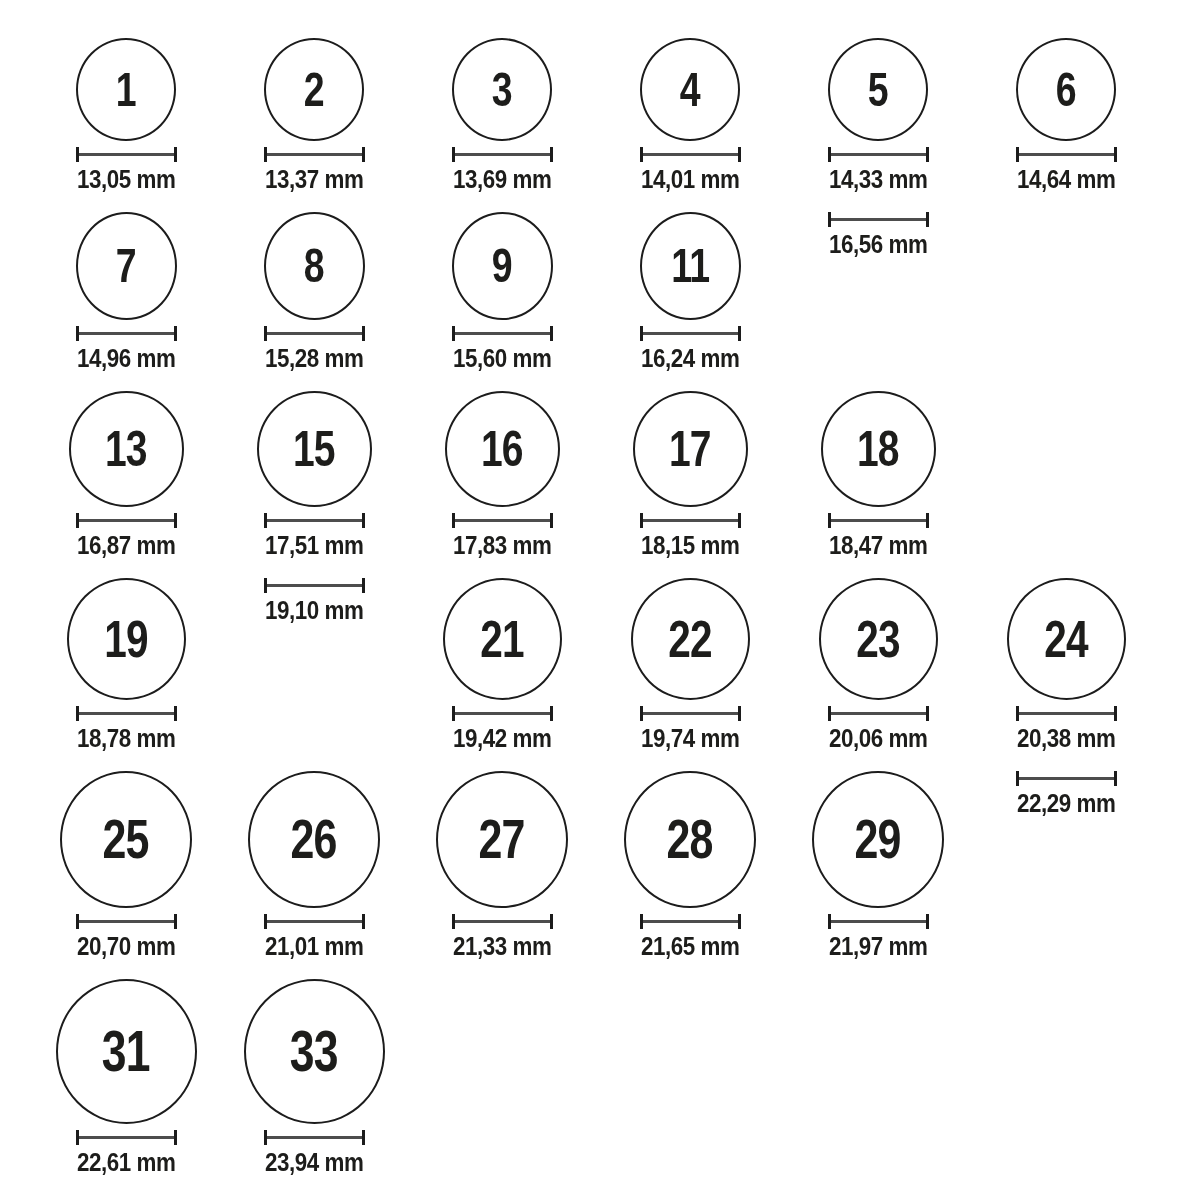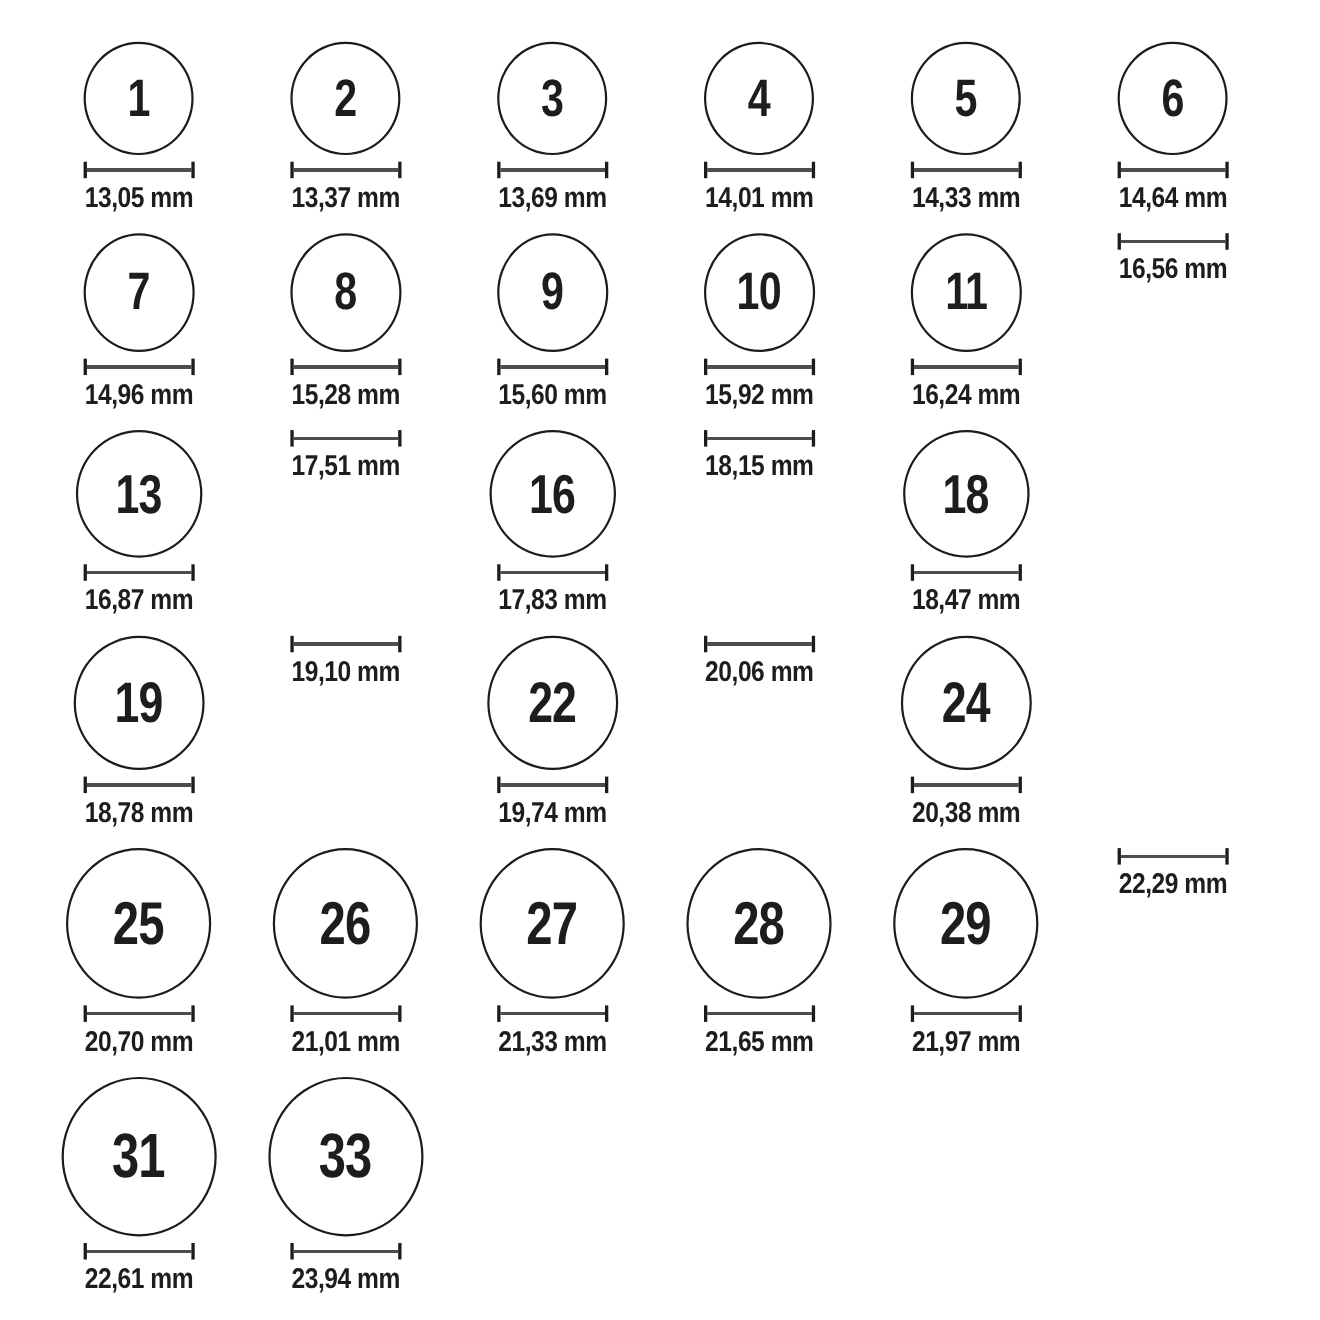--- a/index.html
+++ b/index.html
@@ -145,27 +145,20 @@
   </div>
 
   <div class="cell">
     <div class="circle">
       <span class="num">9</span>
     </div>
     <div class="ruler"></div>
     <span class="label">15,60 mm</span>
   </div>
 
-  <div class="cell">
-    <div class="circle">
-      <span class="num">10</span>
-    </div>
-    <div class="ruler"></div>
-    <span class="label">15,92 mm</span>
-  </div>
 
   <div class="cell">
     <div class="circle">
       <span class="num">11</span>
     </div>
     <div class="ruler"></div>
     <span class="label">16,24 mm</span>
   </div>
 
   <div class="cell">
@@ -177,33 +170,39 @@
   <div class="cell">
     <div class="circle">
       <span class="num">13</span>
     </div>
     <div class="ruler"></div>
     <span class="label">16,87 mm</span>
   </div>
 
 
   <div class="cell">
+    <div class="circle">
+      <span class="num">15</span>
+    </div>
     <div class="ruler"></div>
     <span class="label">17,51 mm</span>
   </div>
 
   <div class="cell">
     <div class="circle">
       <span class="num">16</span>
     </div>
     <div class="ruler"></div>
     <span class="label">17,83 mm</span>
   </div>
 
   <div class="cell">
+    <div class="circle">
+      <span class="num">17</span>
+    </div>
     <div class="ruler"></div>
     <span class="label">18,15 mm</span>
   </div>
 
   <div class="cell">
     <div class="circle">
       <span class="num">18</span>
     </div>
     <div class="ruler"></div>
     <span class="label">18,47 mm</span>
@@ -216,30 +215,40 @@
     </div>
     <div class="ruler"></div>
     <span class="label">18,78 mm</span>
   </div>
 
   <div class="cell">
     <div class="ruler"></div>
     <span class="label">19,10 mm</span>
   </div>
 
+  <div class="cell">
+    <div class="circle">
+      <span class="num">21</span>
+    </div>
+    <div class="ruler"></div>
+    <span class="label">19,42 mm</span>
+  </div>
 
   <div class="cell">
     <div class="circle">
       <span class="num">22</span>
     </div>
     <div class="ruler"></div>
     <span class="label">19,74 mm</span>
   </div>
 
   <div class="cell">
+    <div class="circle">
+      <span class="num">23</span>
+    </div>
     <div class="ruler"></div>
     <span class="label">20,06 mm</span>
   </div>
 
   <div class="cell">
     <div class="circle">
       <span class="num">24</span>
     </div>
     <div class="ruler"></div>
     <span class="label">20,38 mm</span>

